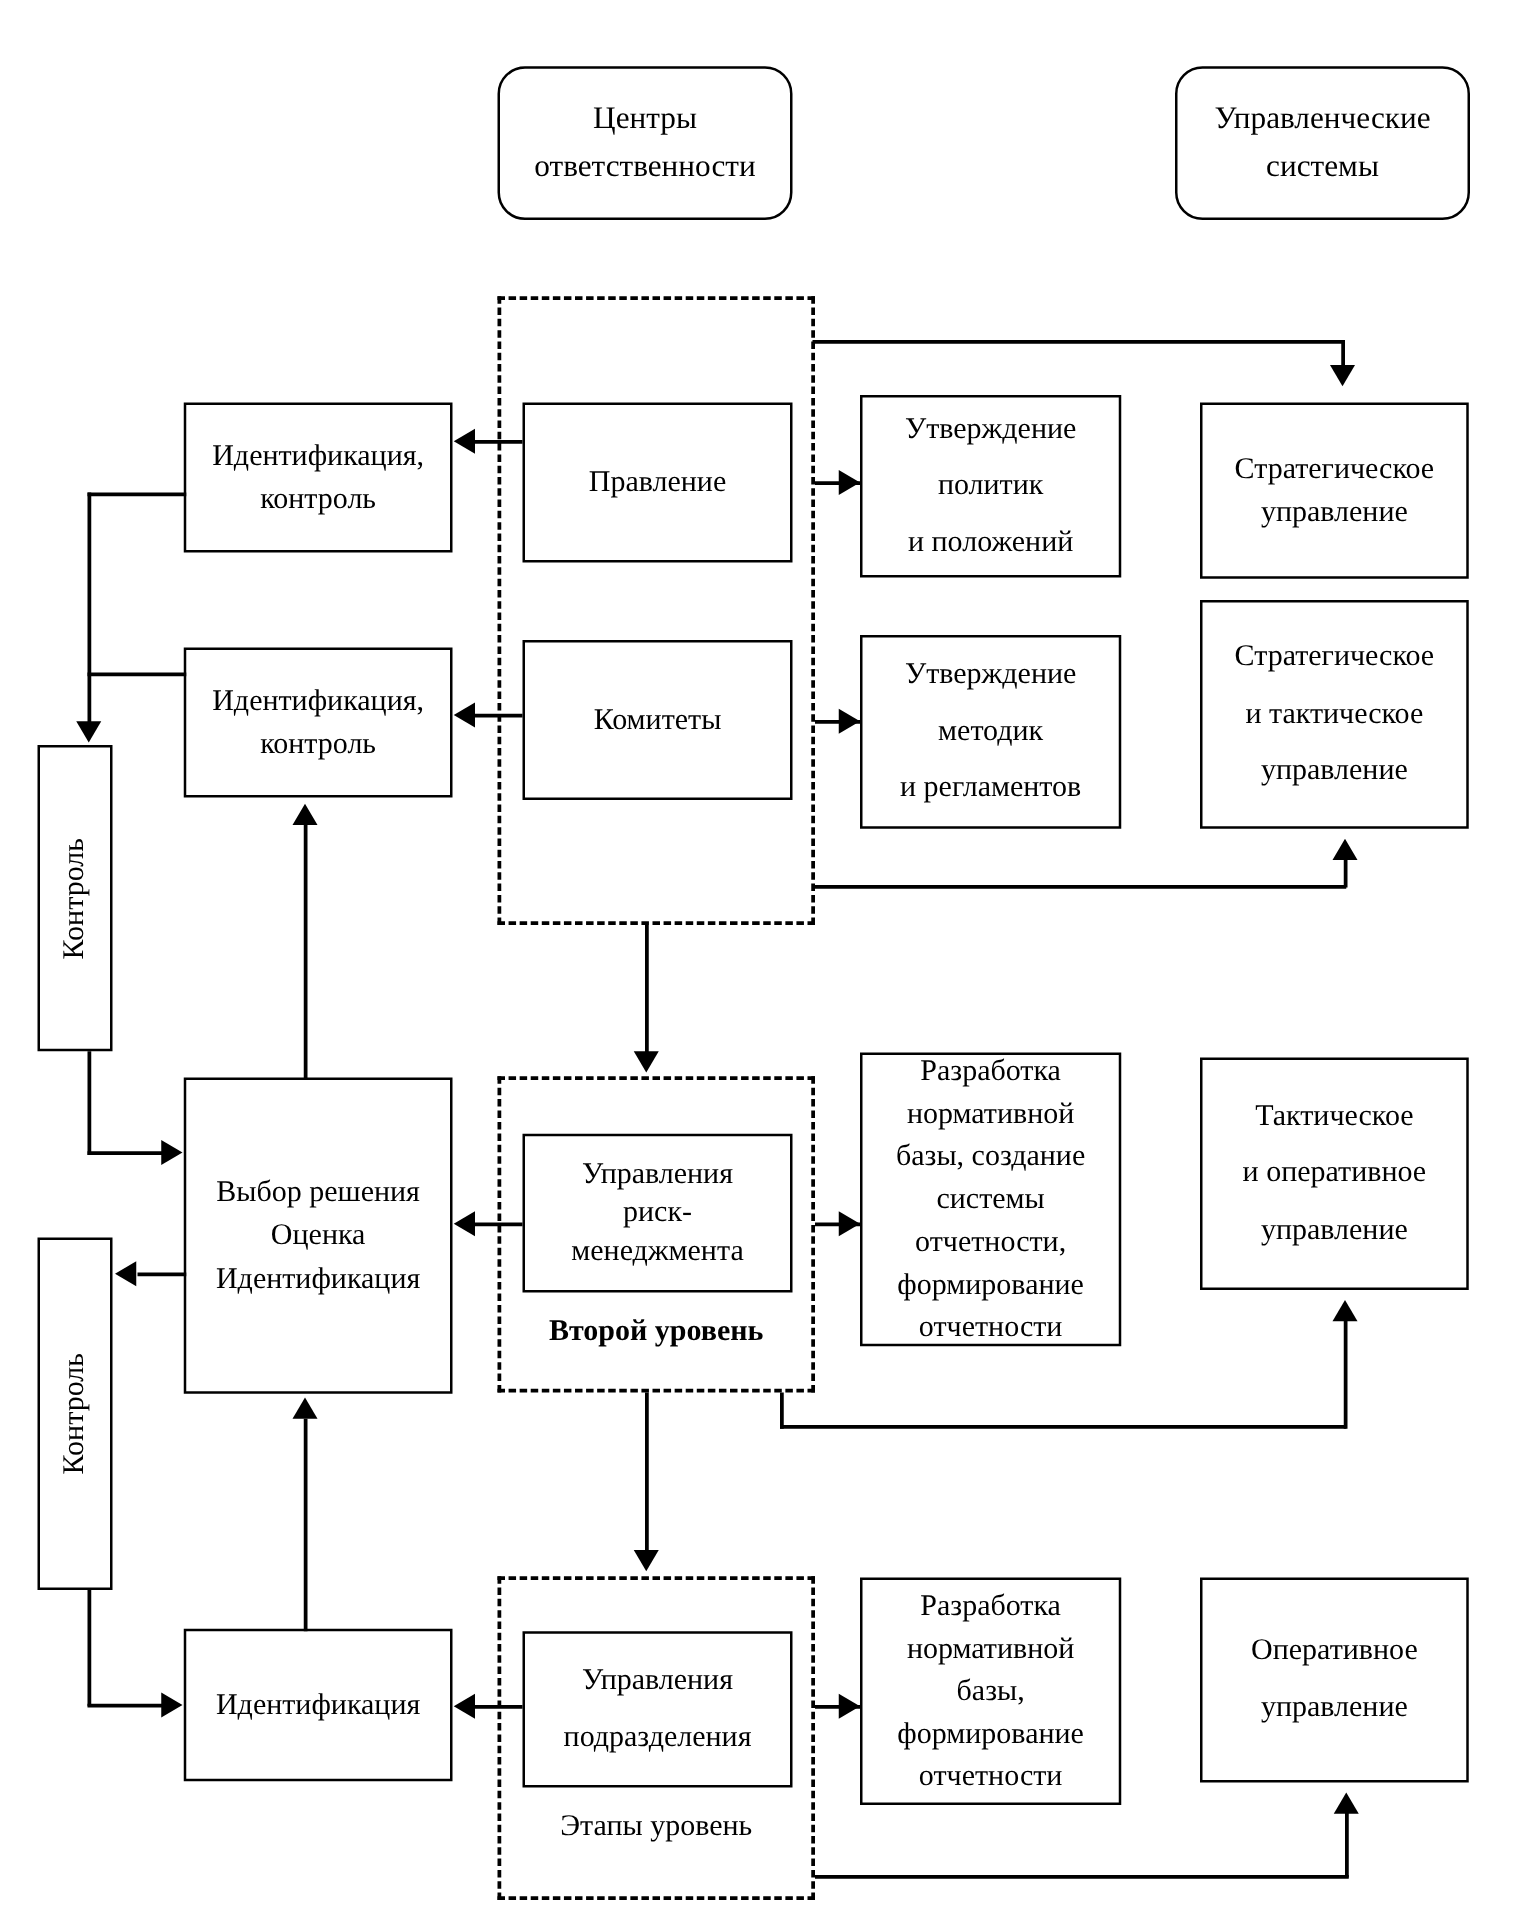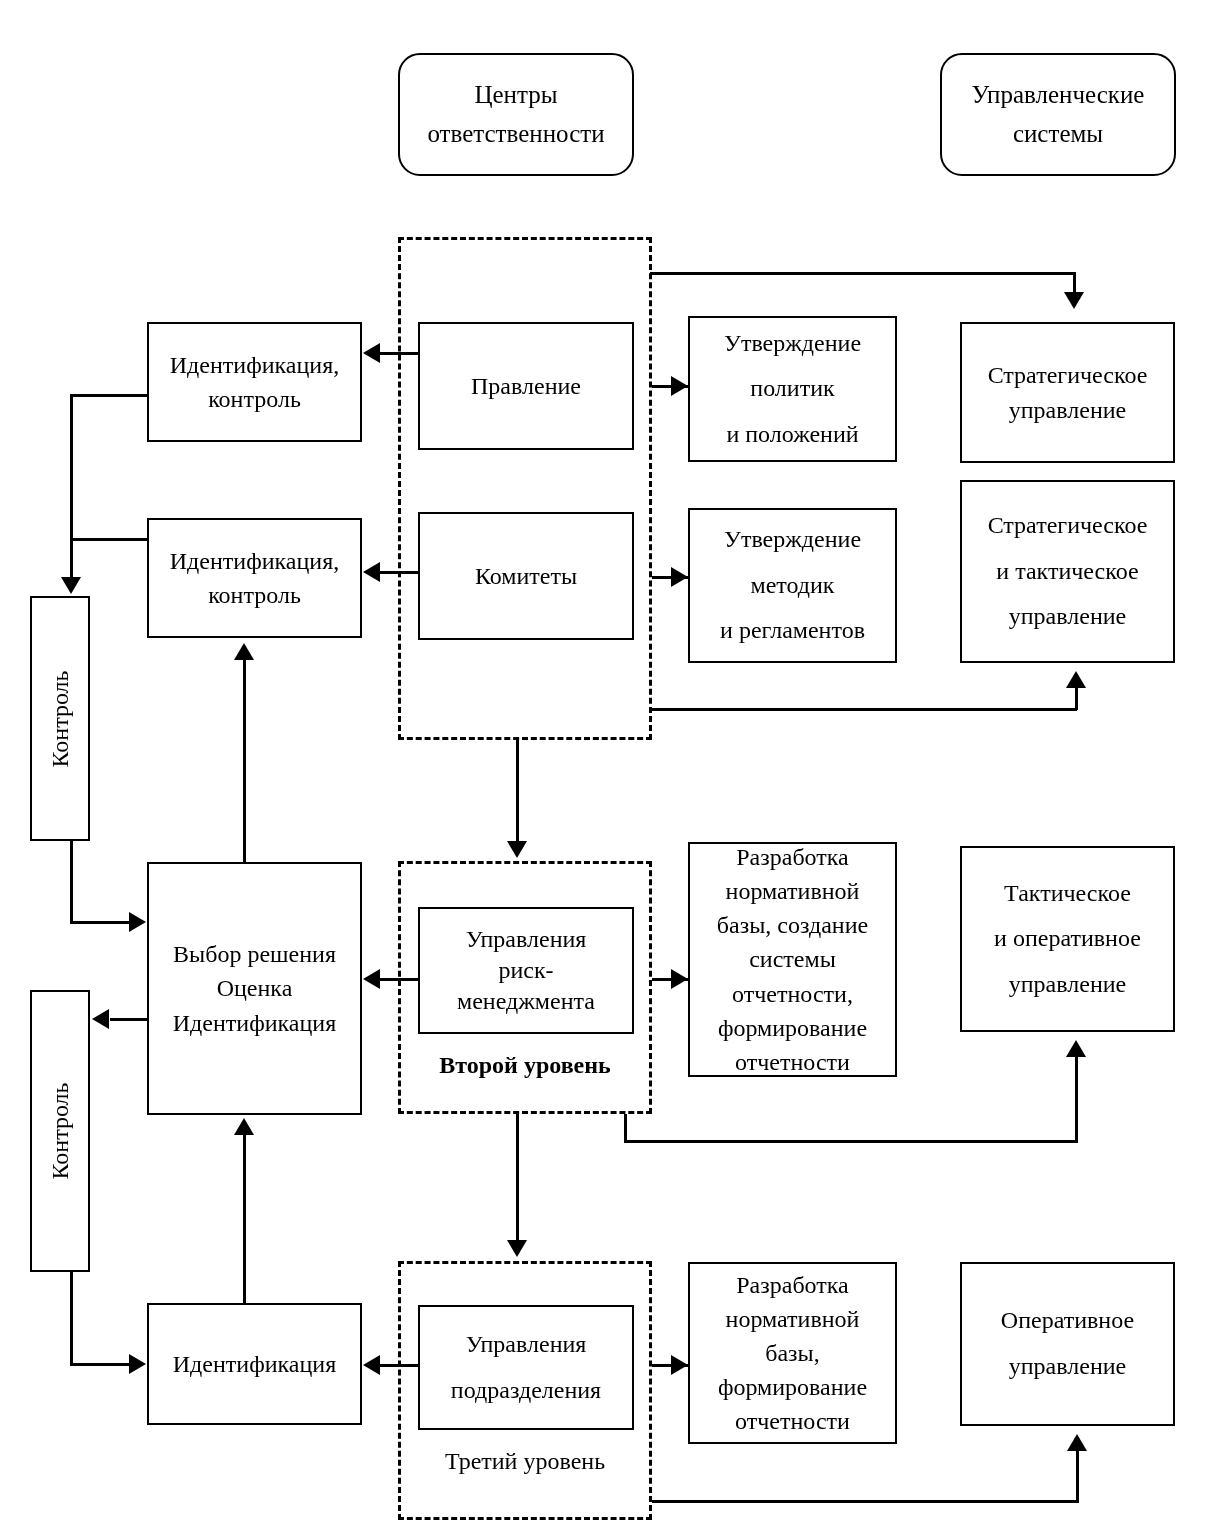--- a/index.html
+++ b/index.html
@@ -55,21 +55,21 @@
 
   <div class="hdr" style="left:940px;top:53px;width:236px;height:123px;">Управленческие
 системы</div>
 
   <div class="dashed" style="left:398px;top:237px;width:254px;height:503px;"></div>
 
   <div class="dashed" style="left:398px;top:861px;width:254px;height:253px;"></div>
   <div class="dashed-label" style="left:398px;top:1052px;width:254px;font-weight:bold;">Второй уровень</div>
 
   <div class="dashed" style="left:398px;top:1261px;width:254px;height:259px;"></div>
-  <div class="dashed-label" style="left:398px;top:1448px;width:254px;">Третий уровень</div>
+  <div class="dashed-label" style="left:398px;top:1448px;width:254px;">Этапы уровень</div>
 
   <div class="box" style="left:147px;top:322px;width:215px;height:120px;">Идентификация,
 контроль</div>
 
   <div class="box" style="left:147px;top:518px;width:215px;height:120px;">Идентификация,
 контроль</div>
 
   <div class="box" style="left:147px;top:862px;width:215px;height:253px;">Выбор решения
 Оценка
 Идентификация</div>

